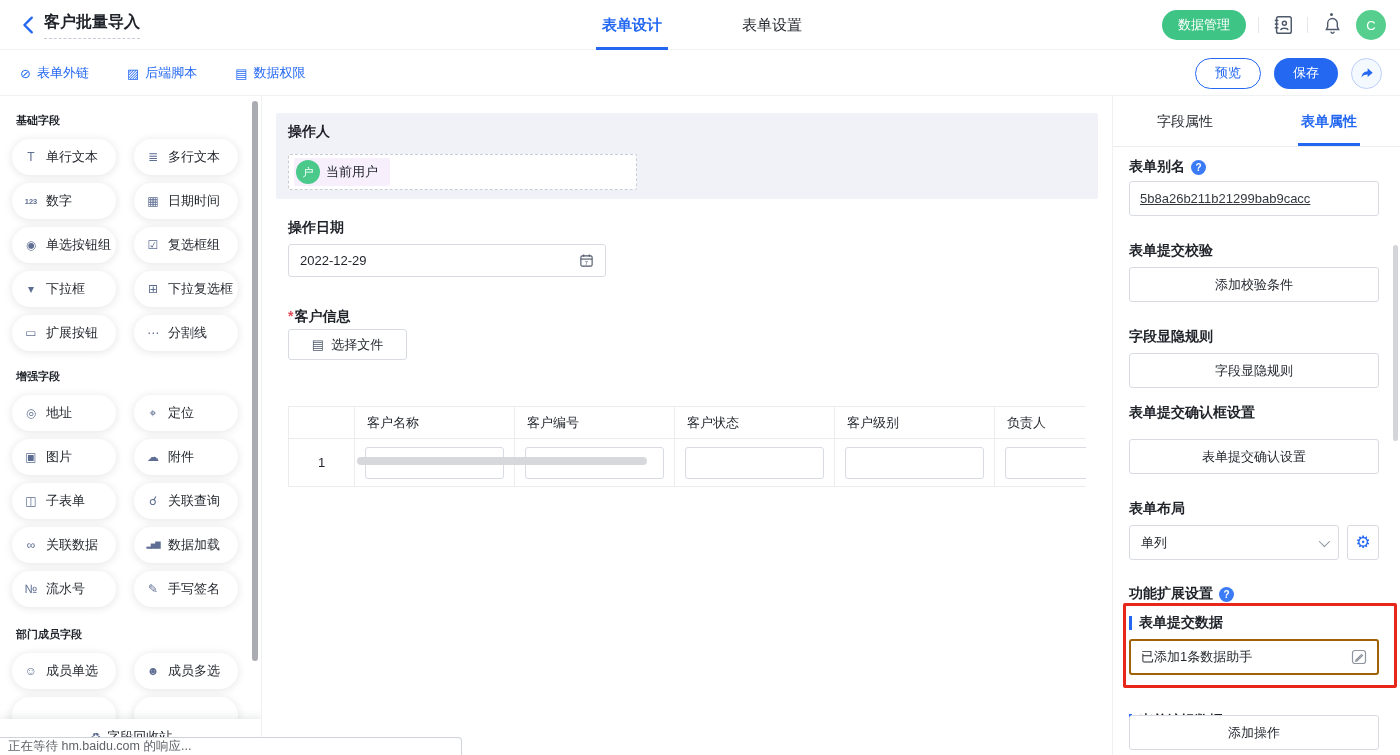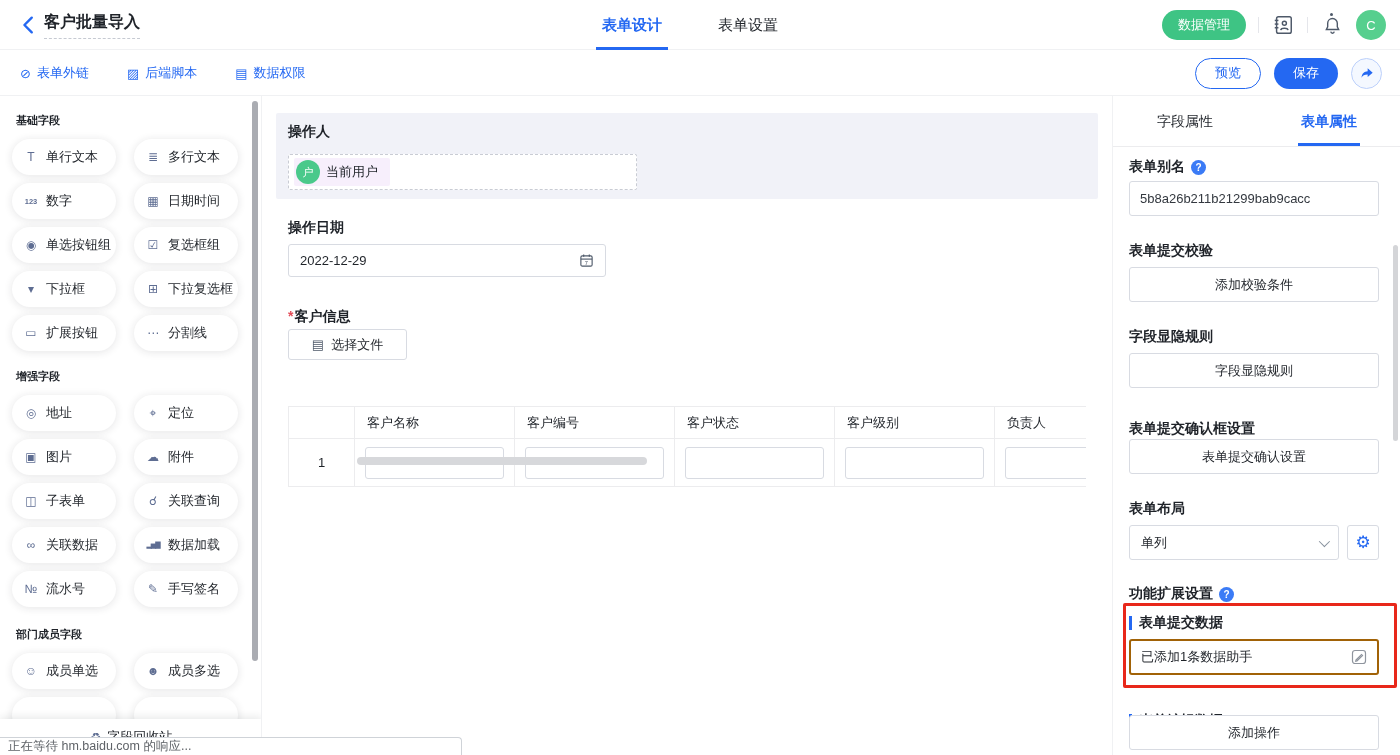--- a/index.html
+++ b/index.html
@@ -6,21 +6,21 @@
   html,body { width:1400px; height:755px; }
   body { font-family:"Liberation Sans","DejaVu Sans",sans-serif; color:#1f2329; }
   .app { position:relative; width:1400px; height:755px; background:#fff; overflow:hidden; }
 
   
   .header { position:absolute; left:0; top:0; width:1400px; height:50px; background:#fff;
             border-bottom:1px solid #f0f1f3; z-index:30; }
   .back-btn { position:absolute; left:18px; top:14px; width:22px; height:22px; cursor:pointer; }
   .page-title { position:absolute; left:44px; top:12px; font-size:16px; font-weight:bold;
             padding-bottom:5px; border-bottom:1px dashed #c6cad2; }
-  .hdr-tabs { position:absolute; left:596px; top:0; height:50px; display:flex; gap:44px; }
+  .hdr-tabs { position:absolute; left:596px; top:0; height:50px; display:flex; gap:68px; }
   .hdr-tab { height:50px; line-height:50px; font-size:15px; color:#1f2329; padding:0 6px; cursor:pointer; position:relative; }
   .hdr-tab.active { color:#2468f2; font-weight:bold; }
   .hdr-tab.active::after { content:""; position:absolute; left:0; right:0; bottom:0; height:3px; background:#2468f2; }
   .hdr-right { position:absolute; right:14px; top:0; height:50px; display:flex; align-items:center; gap:12px; }
   .pill-green { height:30px; border-radius:15px; background:#3ec484; color:#fff; font-size:13px;
             padding:0 16px; display:flex; align-items:center; cursor:pointer; }
   .vdiv { width:1px; height:16px; background:#e5e6eb; }
   .hicon { width:24px; height:24px; display:flex; align-items:center; justify-content:center; cursor:pointer; position:relative; }
   .bell-dot { position:absolute; top:0px; left:10px; width:3px; height:3px; border-radius:50%; background:#4e5969; }
   .avatar { width:30px; height:30px; border-radius:50%; background:#56cf8e; color:#fff; font-size:13px;
@@ -387,35 +387,35 @@
   <div class="rpanel">
     <div class="rp-tabs">
       <div class="rp-tab">字段属性</div>
       <div class="rp-tab active">表单属性</div>
     </div>
 
     <div class="rp-h" style="top:62px;">
       <span>表单别名</span>
       <span class="help">?</span>
     </div>
-    <div class="rp-input" style="top:85px;">
+    <div class="rp-input" style="top:85px;text-decoration:underline;">
       <span>5b8a26b211b21299bab9cacc</span>
     </div>
 
     <div class="rp-h" style="top:146px;">
       <span>表单提交校验</span>
     </div>
     <div class="rp-btn" style="top:171px;">添加校验条件</div>
 
     <div class="rp-h" style="top:232px;">
       <span>字段显隐规则</span>
     </div>
     <div class="rp-btn" style="top:257px;">字段显隐规则</div>
 
-    <div class="rp-h" style="top:324px;text-align:right;">
+    <div class="rp-h" style="top:308px;text-align:right;">
       <span>表单提交确认框设置</span>
     </div>
     <div class="rp-btn" style="top:343px;">表单提交确认设置</div>
 
     <div class="rp-h" style="top:404px;">
       <span>表单布局</span>
     </div>
     <div class="rp-select">
       <span class="sp">单列</span>
       <span class="chev"></span>

